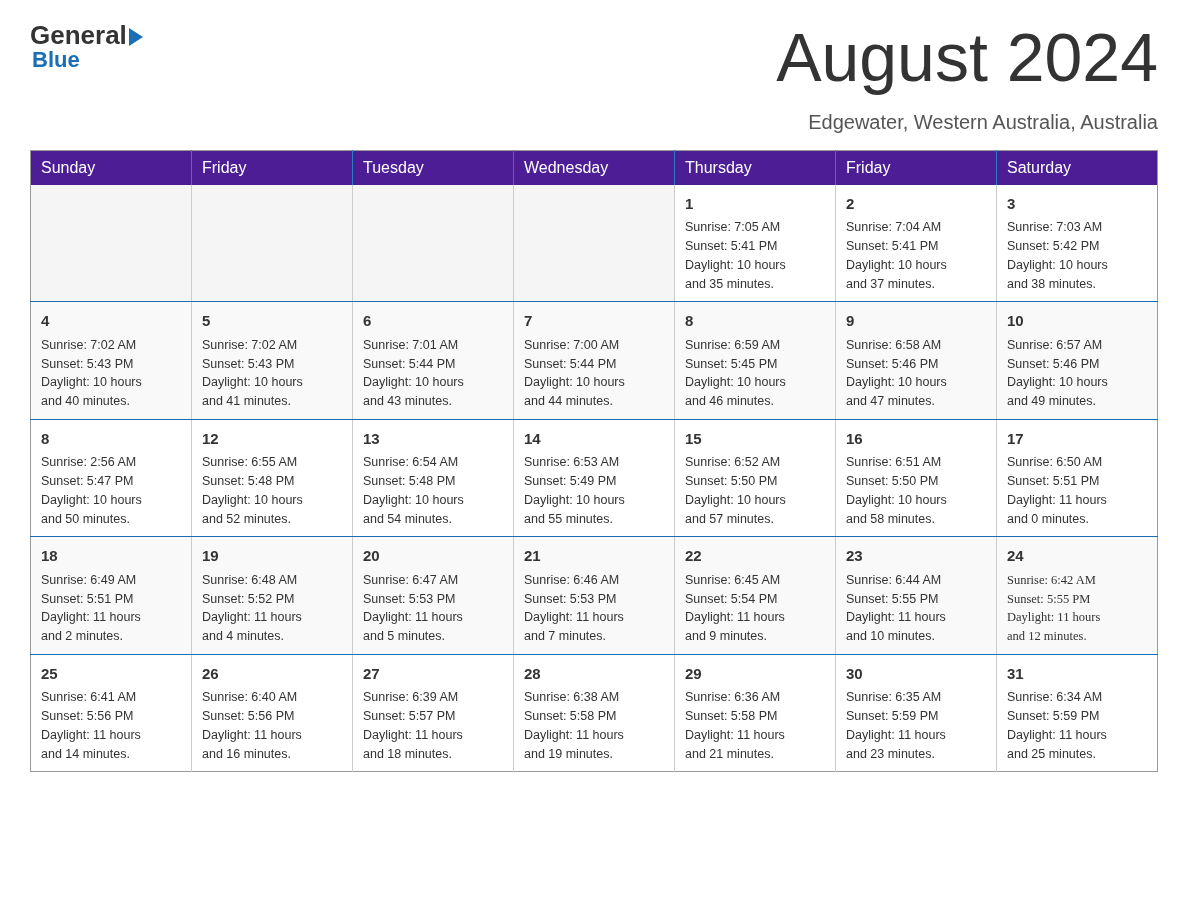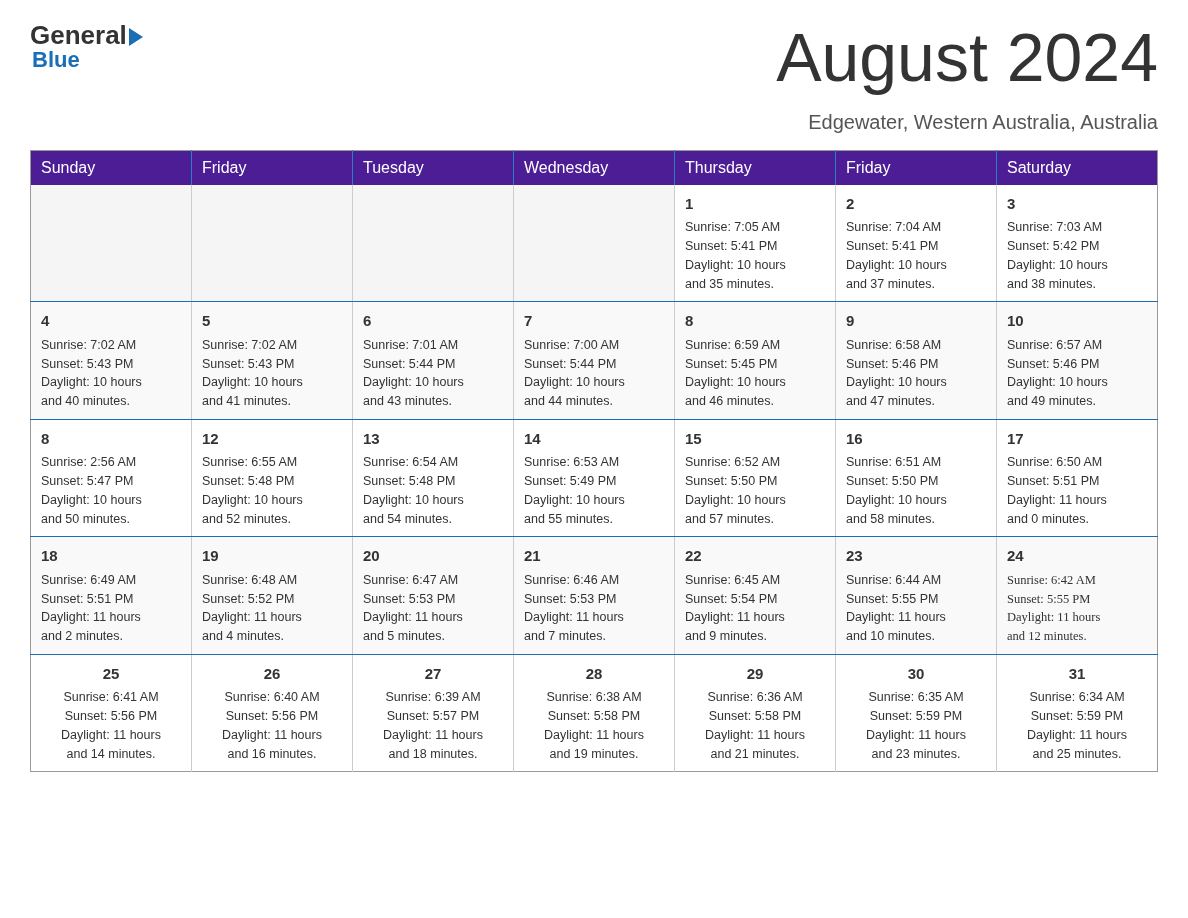--- a/index.html
+++ b/index.html
@@ -84,21 +84,20 @@
       width: 14.28%;
       min-height: 90px;
       font-size: 13px;
       line-height: 1.5;
     }
     .calendar td:last-child {
       border-right: none;
     }
     .calendar tr:last-child td {
       border-bottom: none;
-      text-align: center;
     }
     .calendar tbody tr:nth-child(odd) td {
       background: #fff;
     }
     .calendar tbody tr:nth-child(even) td {
       background: #f9f9f9;
     }
     .day-number {
       font-size: 15px;
       font-weight: bold;

